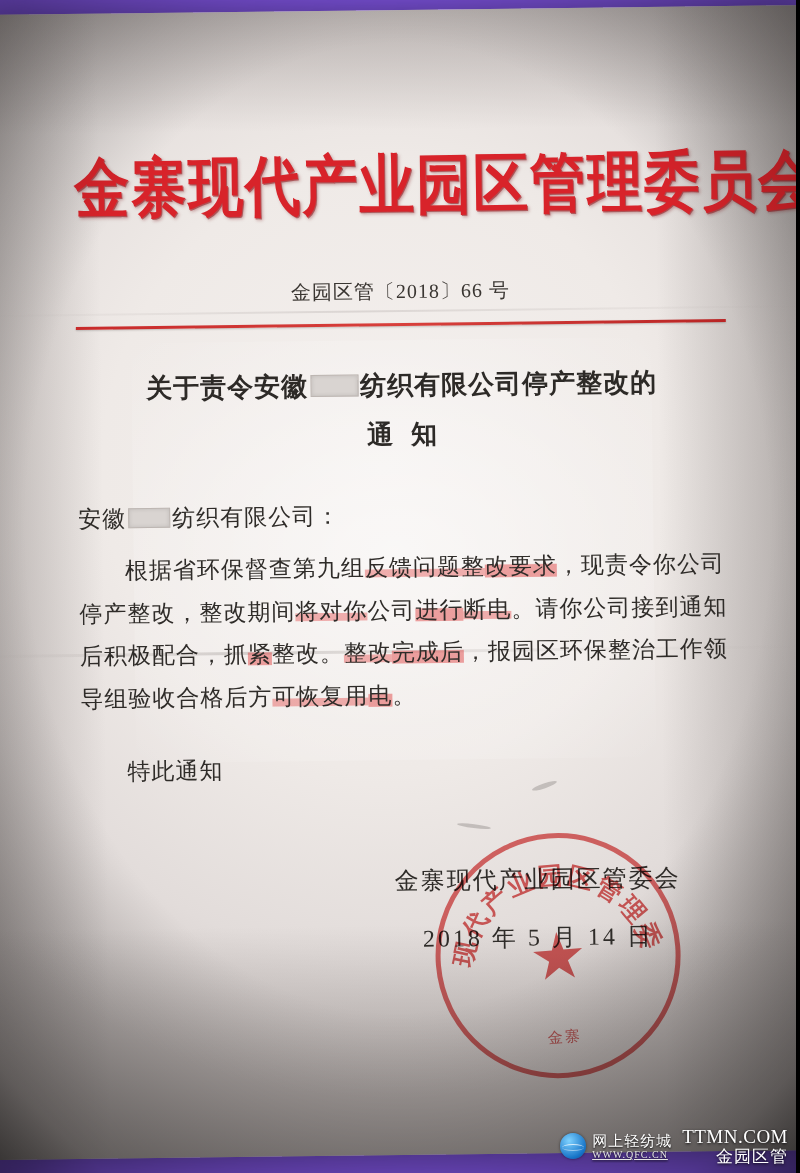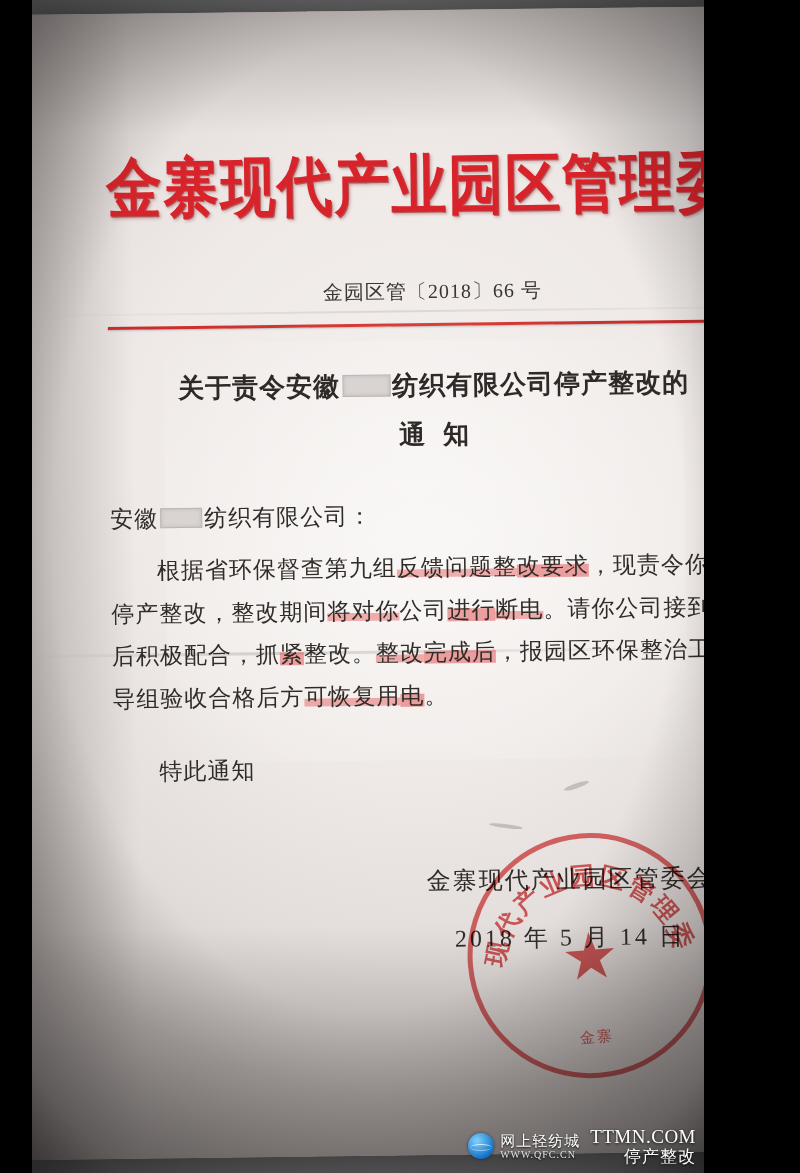--- a/index.html
+++ b/index.html
@@ -10,25 +10,24 @@
   body {
     width: 800px;
     height: 1173px;
     overflow: hidden;
     font-family: "Liberation Serif", "DejaVu Serif", serif;
   }
 
   
   #photo {
     position: relative;
-    width: 672px;
+    width: 796px;
     height: 1173px;
-    background: #737373;
+    background: #8b5cf6;
     overflow: hidden;
-    margin-left: 32px;
   }
 
   
   #paper {
     position: absolute;
     left: -16px;
     top: 10px;
     width: 836px;
     height: 1145px;
     background:
@@ -302,20 +301,21 @@
     text-shadow: 0 1px 2px rgba(0,0,0,0.9);
   }
   #wm-left .wm-cn {
     font-size: 15px;
     letter-spacing: 1px;
   }
   #wm-left .wm-en {
     font-size: 10px;
     letter-spacing: 1px;
     color: #e6e6e6;
+    text-decoration: underline;
   }
   #wm-right {
     text-align: right;
     line-height: 1.15;
   }
   #wm-right .wm-en {
     font-size: 19px;
     font-weight: normal;
     color: #ffffff;
     letter-spacing: 0.5px;
@@ -399,17 +399,17 @@
   <div id="wm">
     <div id="wm-left">
       <div id="wm-globe"></div>
       <div class="wm-txt">
         <div class="wm-cn">网上轻纺城</div>
         <div class="wm-en">WWW.QFC.CN</div>
       </div>
     </div>
     <div id="wm-right">
       <div class="wm-en">TTMN.COM</div>
-      <div class="wm-cn">停产整改</div>
+      <div class="wm-cn">金园区管</div>
     </div>
   </div>
 
 </div>
 
 </body></html>

